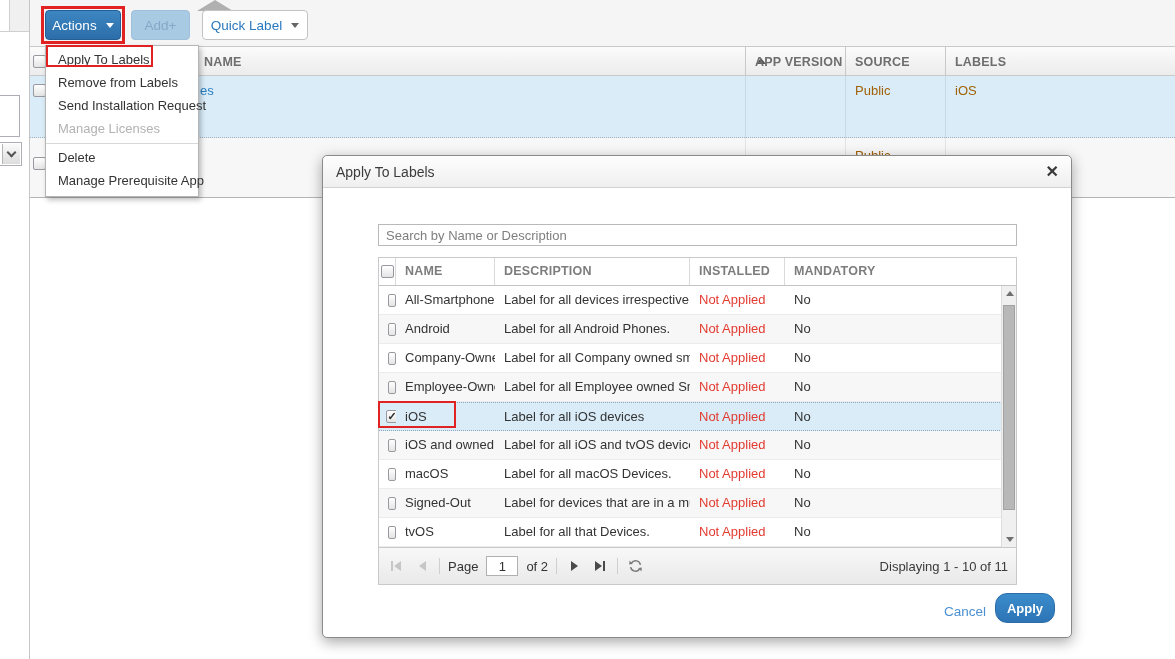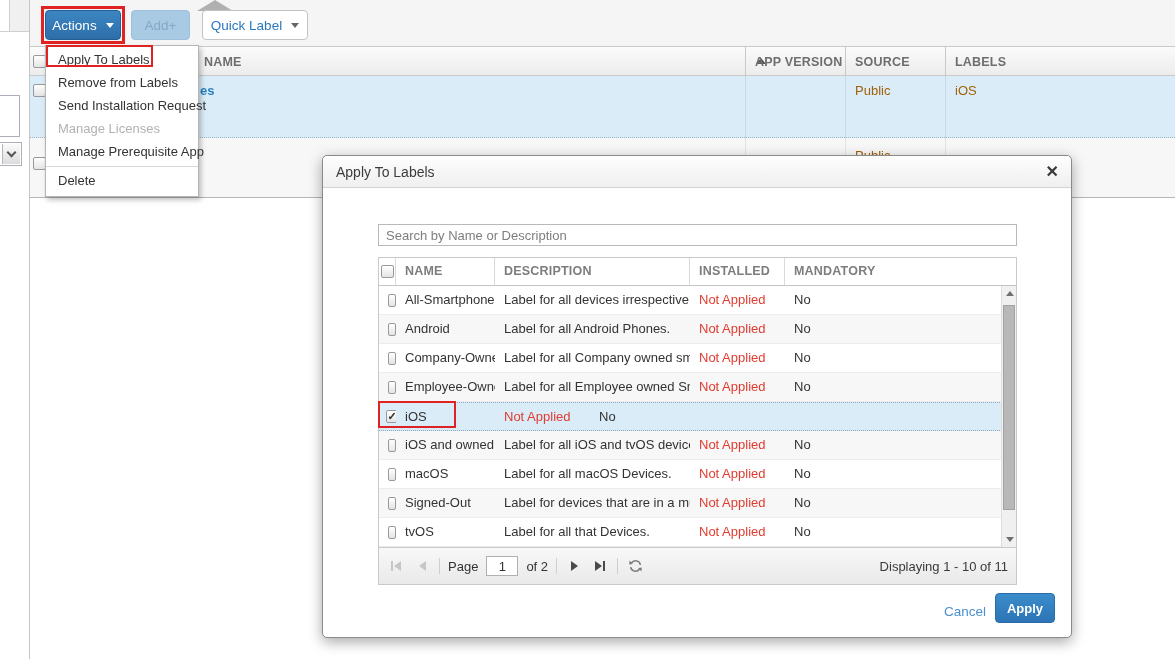--- a/index.html
+++ b/index.html
@@ -47,21 +47,21 @@
   .ghead-label{position:absolute;top:8px;font-size:12.5px;font-weight:bold;color:#6e6e6e;letter-spacing:.2px}
   .sort-asc{position:absolute;left:726px;top:11px;width:0;height:0;border-left:5px solid transparent;
      border-right:5px solid transparent;border-bottom:6px solid #555}
   .gcol-div{position:absolute;top:0;width:1px;height:30px;background:#c8c8c8}
   .row1{left:30px;top:76px;width:1145px;height:62px;background:#d9ecf8;
      border-bottom:1px dotted #9fb4c2}
   .row2{left:30px;top:138px;width:1145px;height:59px;background:#f7f7f7}
   .grid-bottom{left:30px;top:197px;width:1145px;height:1px;background:#b5b5b5}
   .rcol-div{position:absolute;top:76px;width:1px;height:121px;background:rgba(0,0,0,.08)}
   .cell-text{position:absolute;font-size:13px;color:#a16207}
-  .link-frag{color:#2b7fc2;font-weight:bold}
+  .link-frag{color:#2b7fc2;font-weight:normal}
   .cb{display:inline-block;width:13px;height:13px;border:1px solid #98989e;border-radius:2px;
       background:linear-gradient(#fff,#e4e4e4);font-size:11px;line-height:11px;text-align:center;
       color:#2f2f2f;font-weight:bold;vertical-align:middle}
 
   
   .menu{left:45px;top:45px;width:154px;background:#fff;border:1px solid #b5b5b5;
         box-shadow:2px 3px 5px rgba(0,0,0,.25);padding:2px 0 4px 0}
   .menu-item{height:23px;line-height:23px;padding:0 12px;font-size:13px;color:#333;cursor:pointer;white-space:nowrap}
   .menu-item.disabled{color:#b2b2b2;cursor:default}
   .menu-item.sep{border-top:1px solid #d8d8d8;margin-top:3px;padding-top:2px;height:26px}
@@ -109,21 +109,21 @@
   .pg-bar{width:2px;height:10px;background:#c6c6c6}
   .pg-bar.on{background:#4a4a4a}
   .pg-sep{width:1px;height:16px;background:#cfcfcf}
   .pg-label{font-size:13px;color:#333}
   .pg-input{width:32px;height:20px;border:1px solid #b0b0b0;text-align:center;font-size:13px;
      font-family:"Liberation Sans",sans-serif;color:#333;background:#fff}
   .pg-display{margin-left:auto;font-size:13px;color:#3a3a3a}
 
   
   .cancel-link{position:absolute;left:621px;top:448px;font-size:13.5px;color:#4a90d2;cursor:pointer}
-  .apply-btn{position:absolute;left:672px;top:437px;width:60px;height:30px;border:1px solid #2b6cab;border-radius:4px;
+  .apply-btn{position:absolute;left:672px;top:437px;width:60px;height:30px;border:1px solid #2b6cab;border-radius:12px;
      background:linear-gradient(#3b8ccb,#2d74b5);color:#fff;font-size:13px;font-weight:bold;
      display:flex;align-items:center;justify-content:center;cursor:pointer}
 </style>
 </head>
 <body>
 
 <div id="screen">
 
   <div class="abs lp-block"></div>
   <div class="abs lp-vline"></div>
@@ -173,22 +173,22 @@
   <span class="abs rcol-div" style="left:845px"></span>
   <span class="abs rcol-div" style="left:945px"></span>
   <div class="abs grid-bottom"></div>
 
   <div class="abs menu">
     <div>
         <div class="menu-item">Apply To Labels</div>
         <div class="menu-item">Remove from Labels</div>
         <div class="menu-item">Send Installation Request</div>
         <div class="menu-item disabled">Manage Licenses</div>
+        <div class="menu-item sep">Delete</div>
         <div class="menu-item">Manage Prerequisite App</div>
-        <div class="menu-item sep">Delete</div>
       </div>
   </div>
 
   <div class="abs modal">
     <div class="modal-header">
       <span class="modal-title">Apply To Labels</span>
       <span class="modal-close">✕</span>
     </div>
     <input class="search-input" type="text" placeholder="Search by Name or Description" style="">
     <div class="ltable">
@@ -236,20 +236,21 @@
             <div class="lcell c-name">Employee-Owned</div>
             <div class="lcell c-desc">Label for all Employee owned Smartph...</div>
             <div class="lcell c-inst not-applied">Not Applied</div>
             <div class="lcell c-mand">No</div>
           </div>
           <div class="lrow sel">
             <div class="lcell c-cb">
               <span class="cb">✓</span>
             </div>
             <div class="lcell c-name">iOS</div>
+            <div class="lcell c-desc">Label for all iOS devices</div>
             <div class="lcell c-inst not-applied">Not Applied</div>
             <div class="lcell c-mand">No</div>
           </div>
           <div class="lrow alt">
             <div class="lcell c-cb">
               <span class="cb"></span>
             </div>
             <div class="lcell c-name">iOS and owned</div>
             <div class="lcell c-desc">Label for all iOS and tvOS devices.</div>
             <div class="lcell c-inst not-applied">Not Applied</div>

